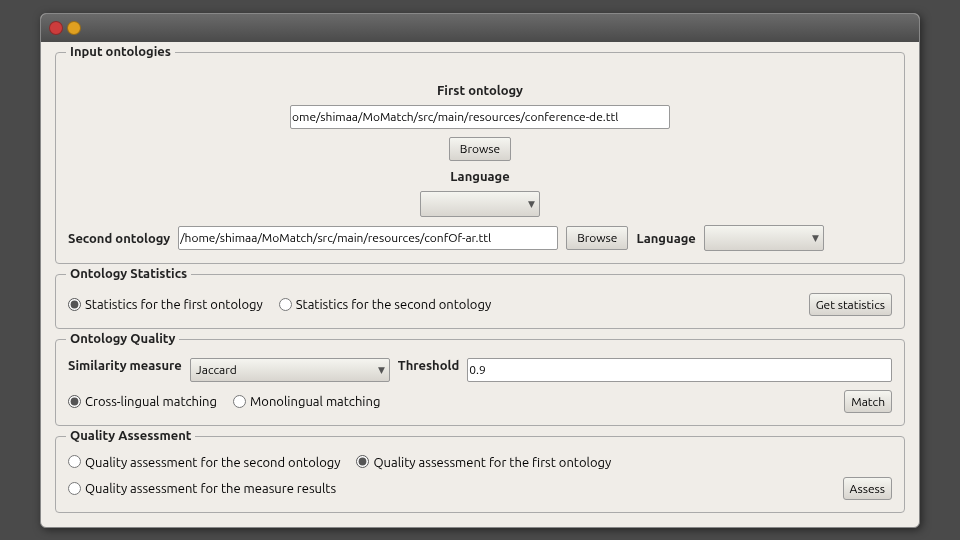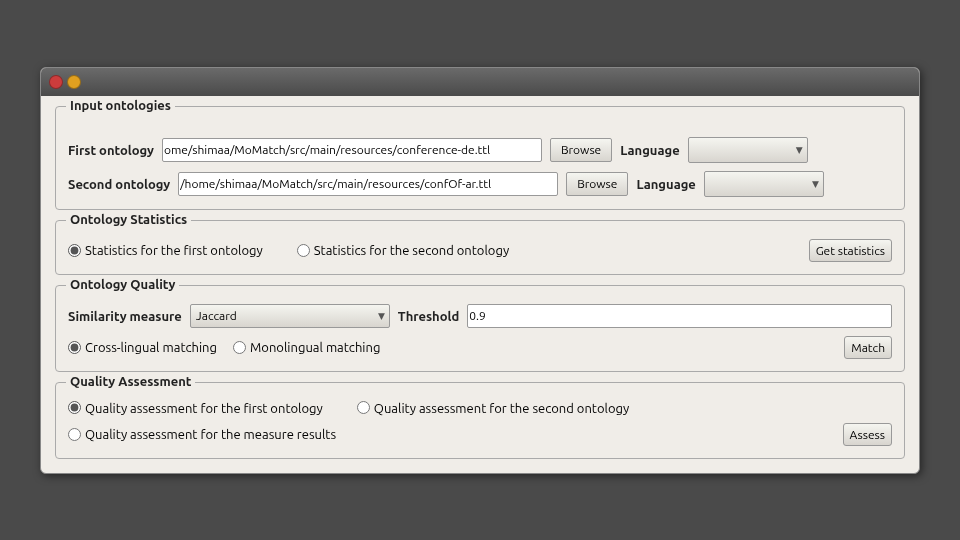--- a/index.html
+++ b/index.html
@@ -222,26 +222,26 @@
       color: #555;
     }
 
     .threshold-input {
       flex: 1;
     }
 
     .stats-row {
       display: flex;
       align-items: center;
-      gap: 34px;
+      gap: 16px;
     }
 
     .matching-row1 {
       display: flex;
-      align-items: center;
+      align-items: flex-start;
       gap: 8px;
       margin-top: 8px;
     }
 
     .matching-row2 {
       display: flex;
       align-items: center;
       margin-top: 8px;
     }
   </style>
@@ -255,21 +255,21 @@
       <div class="tb-btn close"></div>
       <div class="tb-btn minimize"></div>
     </div>
   </div>
 
   <div class="content">
 
     <div class="section">
       <span class="section-title">Input ontologies</span>
 
-      <div class="row" style="margin-top:20px;">
+      <div class="row" style="margin-top:20px;flex-direction:column;">
         <span class="label">First ontology</span>
         <input type="text" class="text-input first-ontology-input" value="ome/shimaa/MoMatch/src/main/resources/conference-de.ttl" style="">
         <button class="browse-btn">Browse</button>
         <span class="label">Language</span>
         <div class="select-wrapper">
           <select class="language-select">
             <option>German</option>
             <option>English</option>
             <option>Arabic</option>
             <option>French</option>
@@ -339,27 +339,27 @@
         <div class="spacer"></div>
         <button class="action-btn">Match</button>
       </div>
     </div>
 
     <div class="section">
       <span class="section-title">Quality Assessment</span>
 
       <div class="stats-row" style="margin-top:8px;">
         <label class="radio-label">
+          <input type="radio" name="quality" style="">
+          <span>Quality assessment for the second ontology</span>
+        </label>
+        <label class="radio-label">
           <input type="radio" name="quality" checked="" style="">
           <span>Quality assessment for the first ontology</span>
         </label>
-        <label class="radio-label">
-          <input type="radio" name="quality" style="">
-          <span>Quality assessment for the second ontology</span>
-        </label>
       </div>
 
       <div class="matching-row2">
         <label class="radio-label">
           <input type="radio" name="quality" style="">
           <span>Quality assessment for the measure results</span>
         </label>
         <div class="spacer"></div>
         <button class="action-btn">Assess</button>
       </div>

